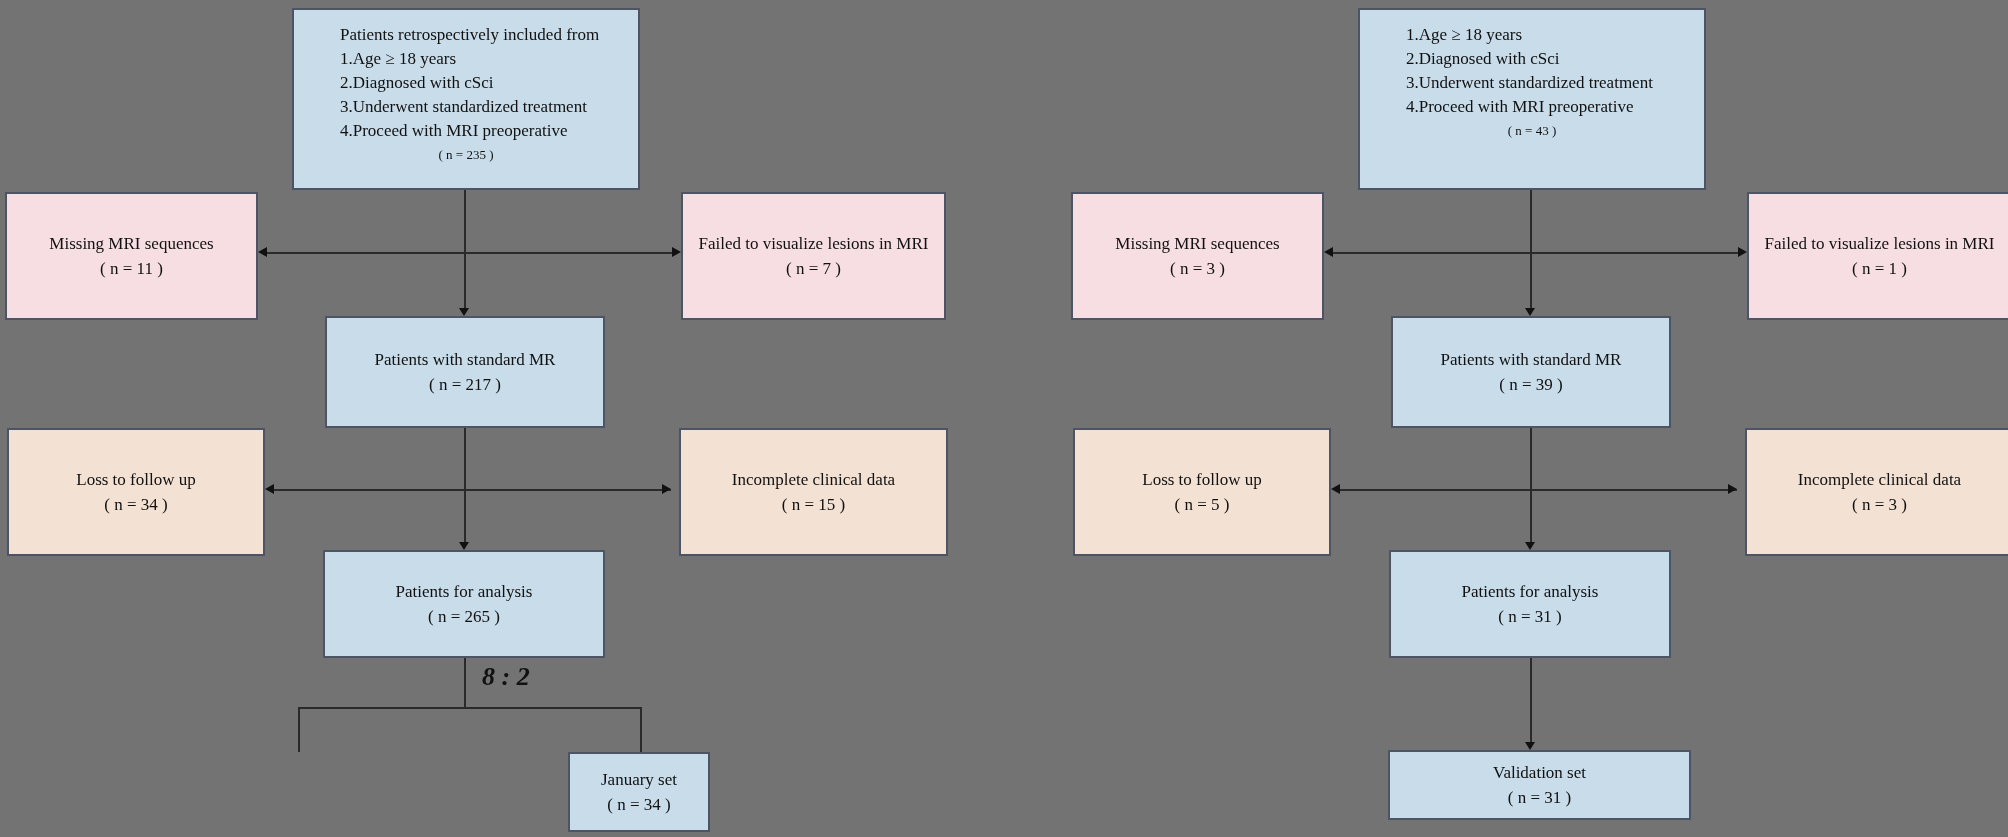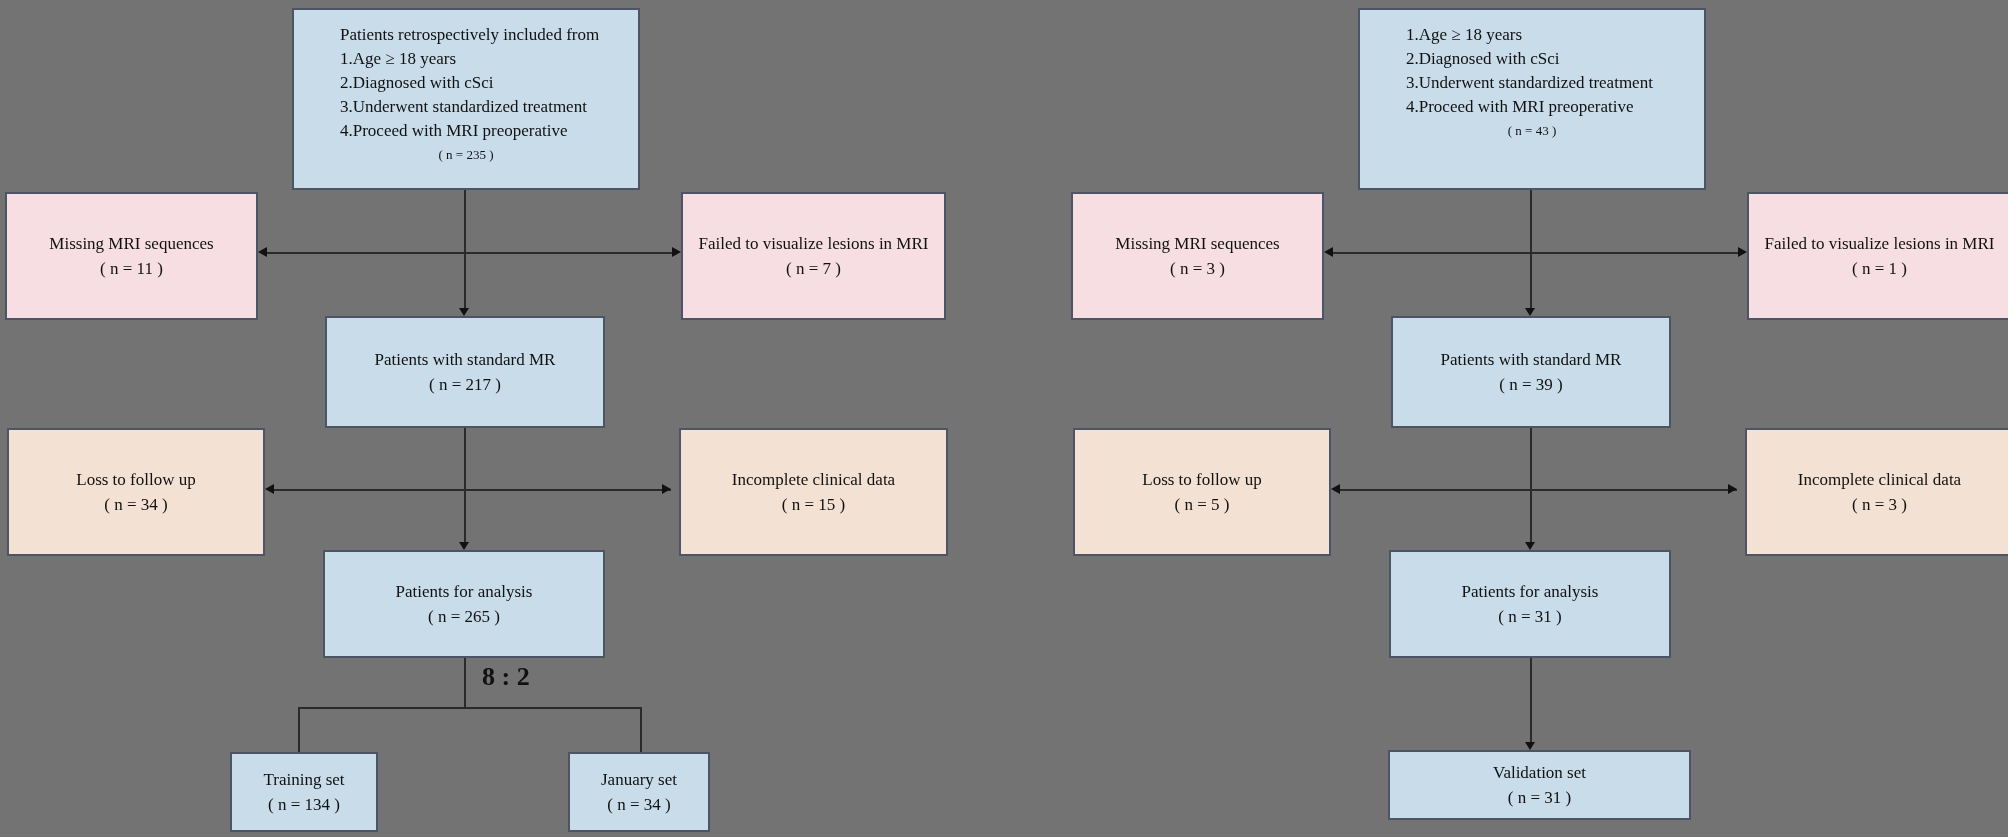--- a/index.html
+++ b/index.html
@@ -46,20 +46,21 @@
     border-top: 5px solid transparent; border-bottom: 5px solid transparent;
     border-right: 9px solid #111111; }
   .ah-right { position: absolute; width: 0; height: 0;
     border-top: 5px solid transparent; border-bottom: 5px solid transparent;
     border-left: 9px solid #111111; }
 
   .split-label {
     position: absolute;
     font-size: 26px;
     font-weight: bold;
+    font-style: italic;
     line-height: 26px;
   }
 </style>
 </head>
 <body>
 
 <div id="canvas">
 
   <div class="flow" id="flow-retrospective">
 
@@ -99,24 +100,20 @@
       <div>( n = 15 )</div>
     </div>
 
     <div class="box blue" style="left:323px; top:550px; width:282px; height:108px;">
       <div>Patients for analysis</div>
       <div>( n = 265 )</div>
     </div>
 
     <div class="split-label" style="left:482px; top:664px;">8 : 2</div>
 
-    <div class="box blue" style="left:230px; top:752px; width:148px; height:80px;">
-      <div>Training set</div>
-      <div>( n = 134 )</div>
-    </div>
 
     <div class="box blue" style="left:568px; top:752px; width:142px; height:80px;">
       <div>January set</div>
       <div>( n = 34 )</div>
     </div>
 
     <div class="vline" style="left:464px; top:190px; height:120px;"></div>
     <div class="ah-down" style="left:459px; top:308px;"></div>
 
     <div class="hline" style="left:267px; top:252px; width:406px;"></div>

